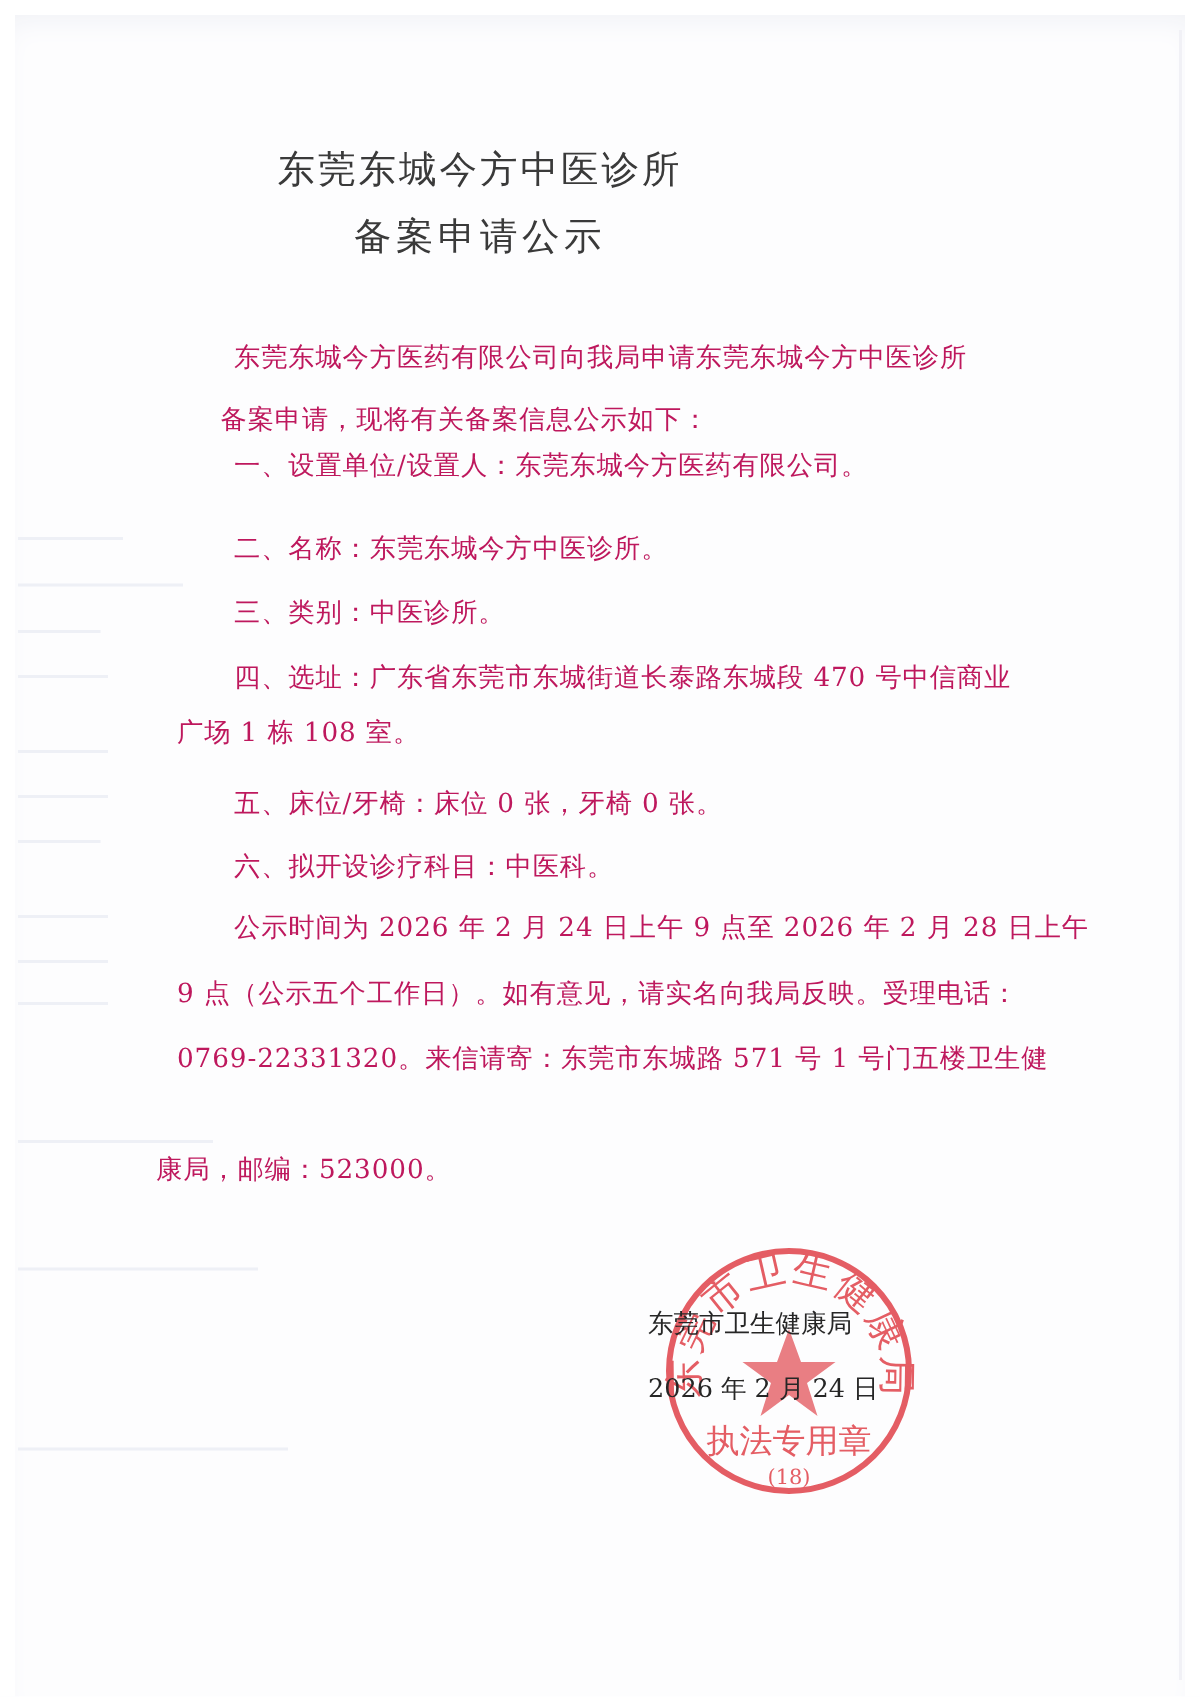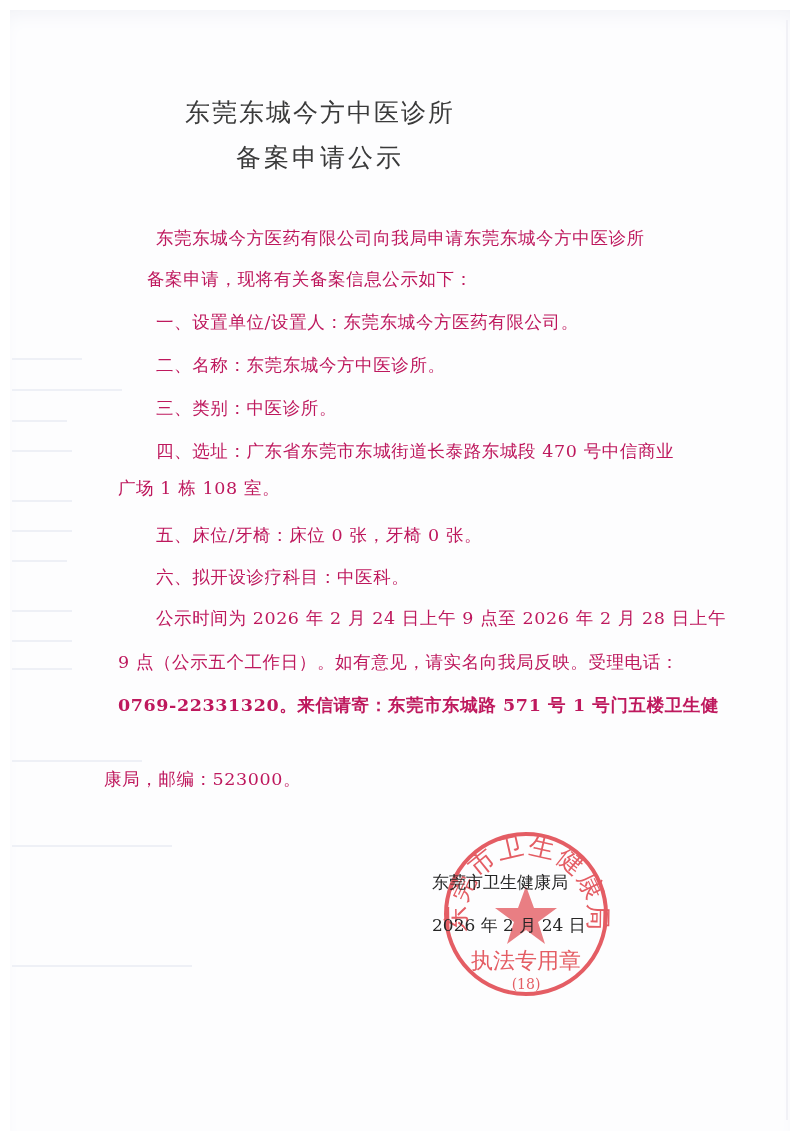--- a/index.html
+++ b/index.html
@@ -58,31 +58,31 @@
 <div class="bleed" style="top:760px;width:130px;"></div>
 <div class="bleed" style="top:845px;width:160px;"></div>
 <div class="bleed" style="top:965px;width:180px;"></div>
 
 <div class="title t1">东莞东城今方中医诊所</div>
 <div class="title t2">备案申请公示</div>
 
 <div class="line" style="left:156px;top:226px;">东莞东城今方医药有限公司向我局申请东莞东城今方中医诊所</div>
 <div class="line" style="left:118px;top:267px;margin-left:29px;">备案申请，现将有关备案信息公示如下：</div>
 
-<div class="line" style="left:156px;top:310px;text-align:center;">一、设置单位/设置人：东莞东城今方医药有限公司。</div>
+<div class="line" style="left:156px;top:298px;text-align:center;">一、设置单位/设置人：东莞东城今方医药有限公司。</div>
 <div class="line" style="left:156px;top:353px;">二、名称：东莞东城今方中医诊所。</div>
 <div class="line" style="left:156px;top:396px;">三、类别：中医诊所。</div>
 <div class="line" style="left:156px;top:439px;">四、选址：广东省东莞市东城街道长泰路东城段 470 号中信商业</div>
 <div class="line" style="left:118px;top:476px;">广场 1 栋 108 室。</div>
 <div class="line" style="left:156px;top:523px;">五、床位/牙椅：床位 0 张，牙椅 0 张。</div>
 <div class="line" style="left:156px;top:565px;">六、拟开设诊疗科目：中医科。</div>
 
 <div class="line" style="left:156px;top:606px;">公示时间为 2026 年 2 月 24 日上午 9 点至 2026 年 2 月 28 日上午</div>
 <div class="line" style="left:118px;top:650px;">9 点（公示五个工作日）。如有意见，请实名向我局反映。受理电话：</div>
-<div class="line" style="left:118px;top:693px;font-weight:bold;">0769-22331320。来信请寄：东莞市东城路 571 号 1 号门五楼卫生健</div>
+<div class="line" style="left:118px;top:693px;">0769-22331320。来信请寄：东莞市东城路 571 号 1 号门五楼卫生健</div>
 <div class="line" style="left:104px;top:735px;margin-top:32px;">康局，邮编：523000。</div>
 
 <svg class="stamp" viewBox="0 0 176 170">
   <defs>
     <path id="ringPath" d="M 28 100 A 62 62 0 1 1 150 100"></path>
   </defs>
   <circle cx="88" cy="86" r="80" fill="none" stroke="#e0424a" stroke-width="4"></circle>
   <text font-family="DejaVu Serif, serif" font-size="26" fill="#e0424a" letter-spacing="2">
     <textPath href="#ringPath" startOffset="50%" text-anchor="middle">东莞市卫生健康局</textPath>
   </text>

